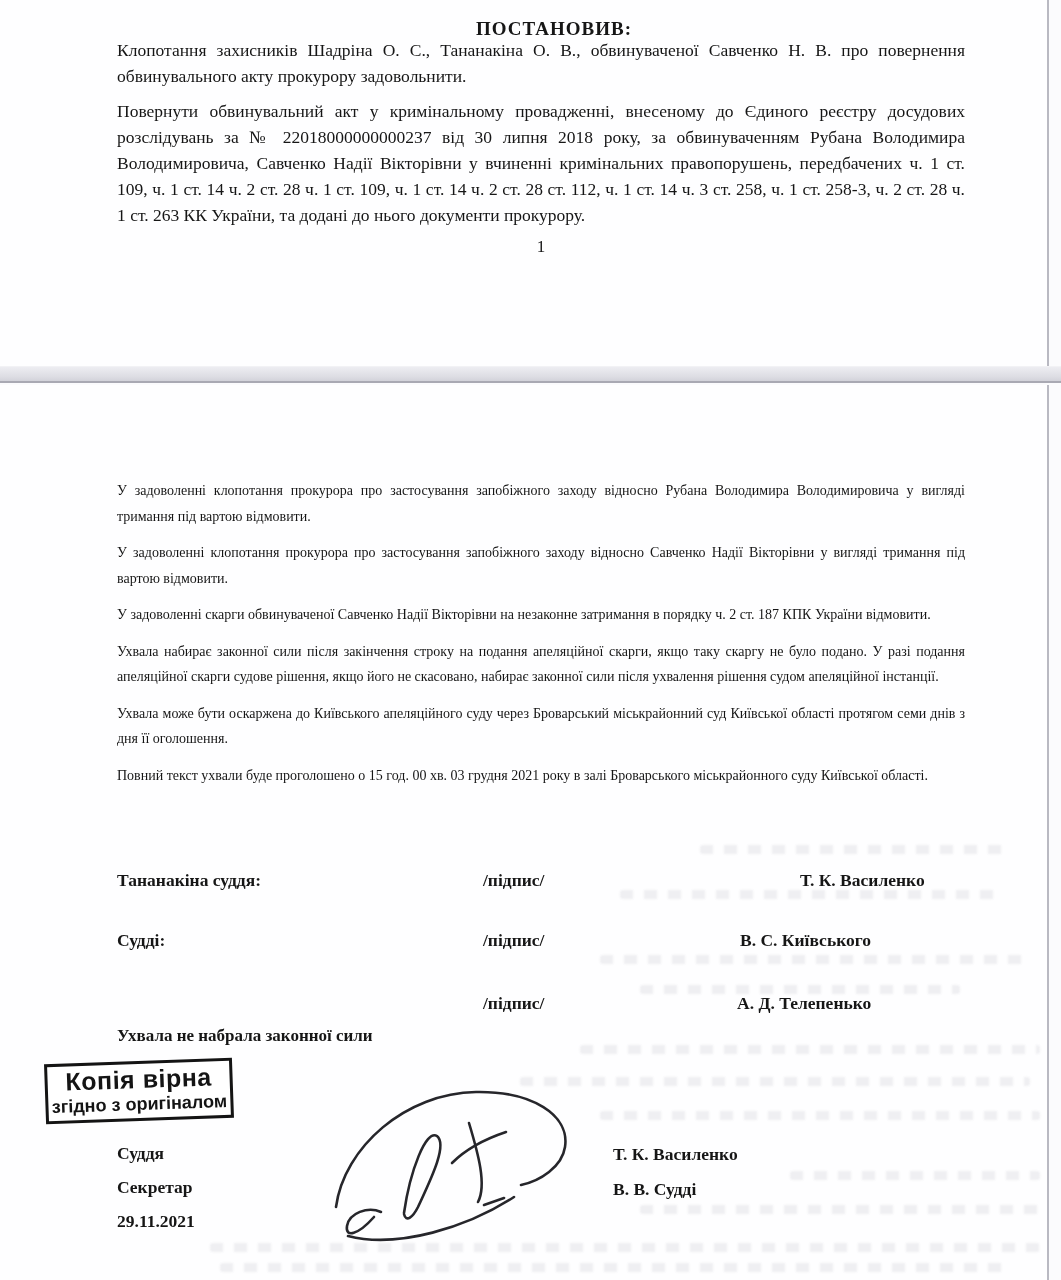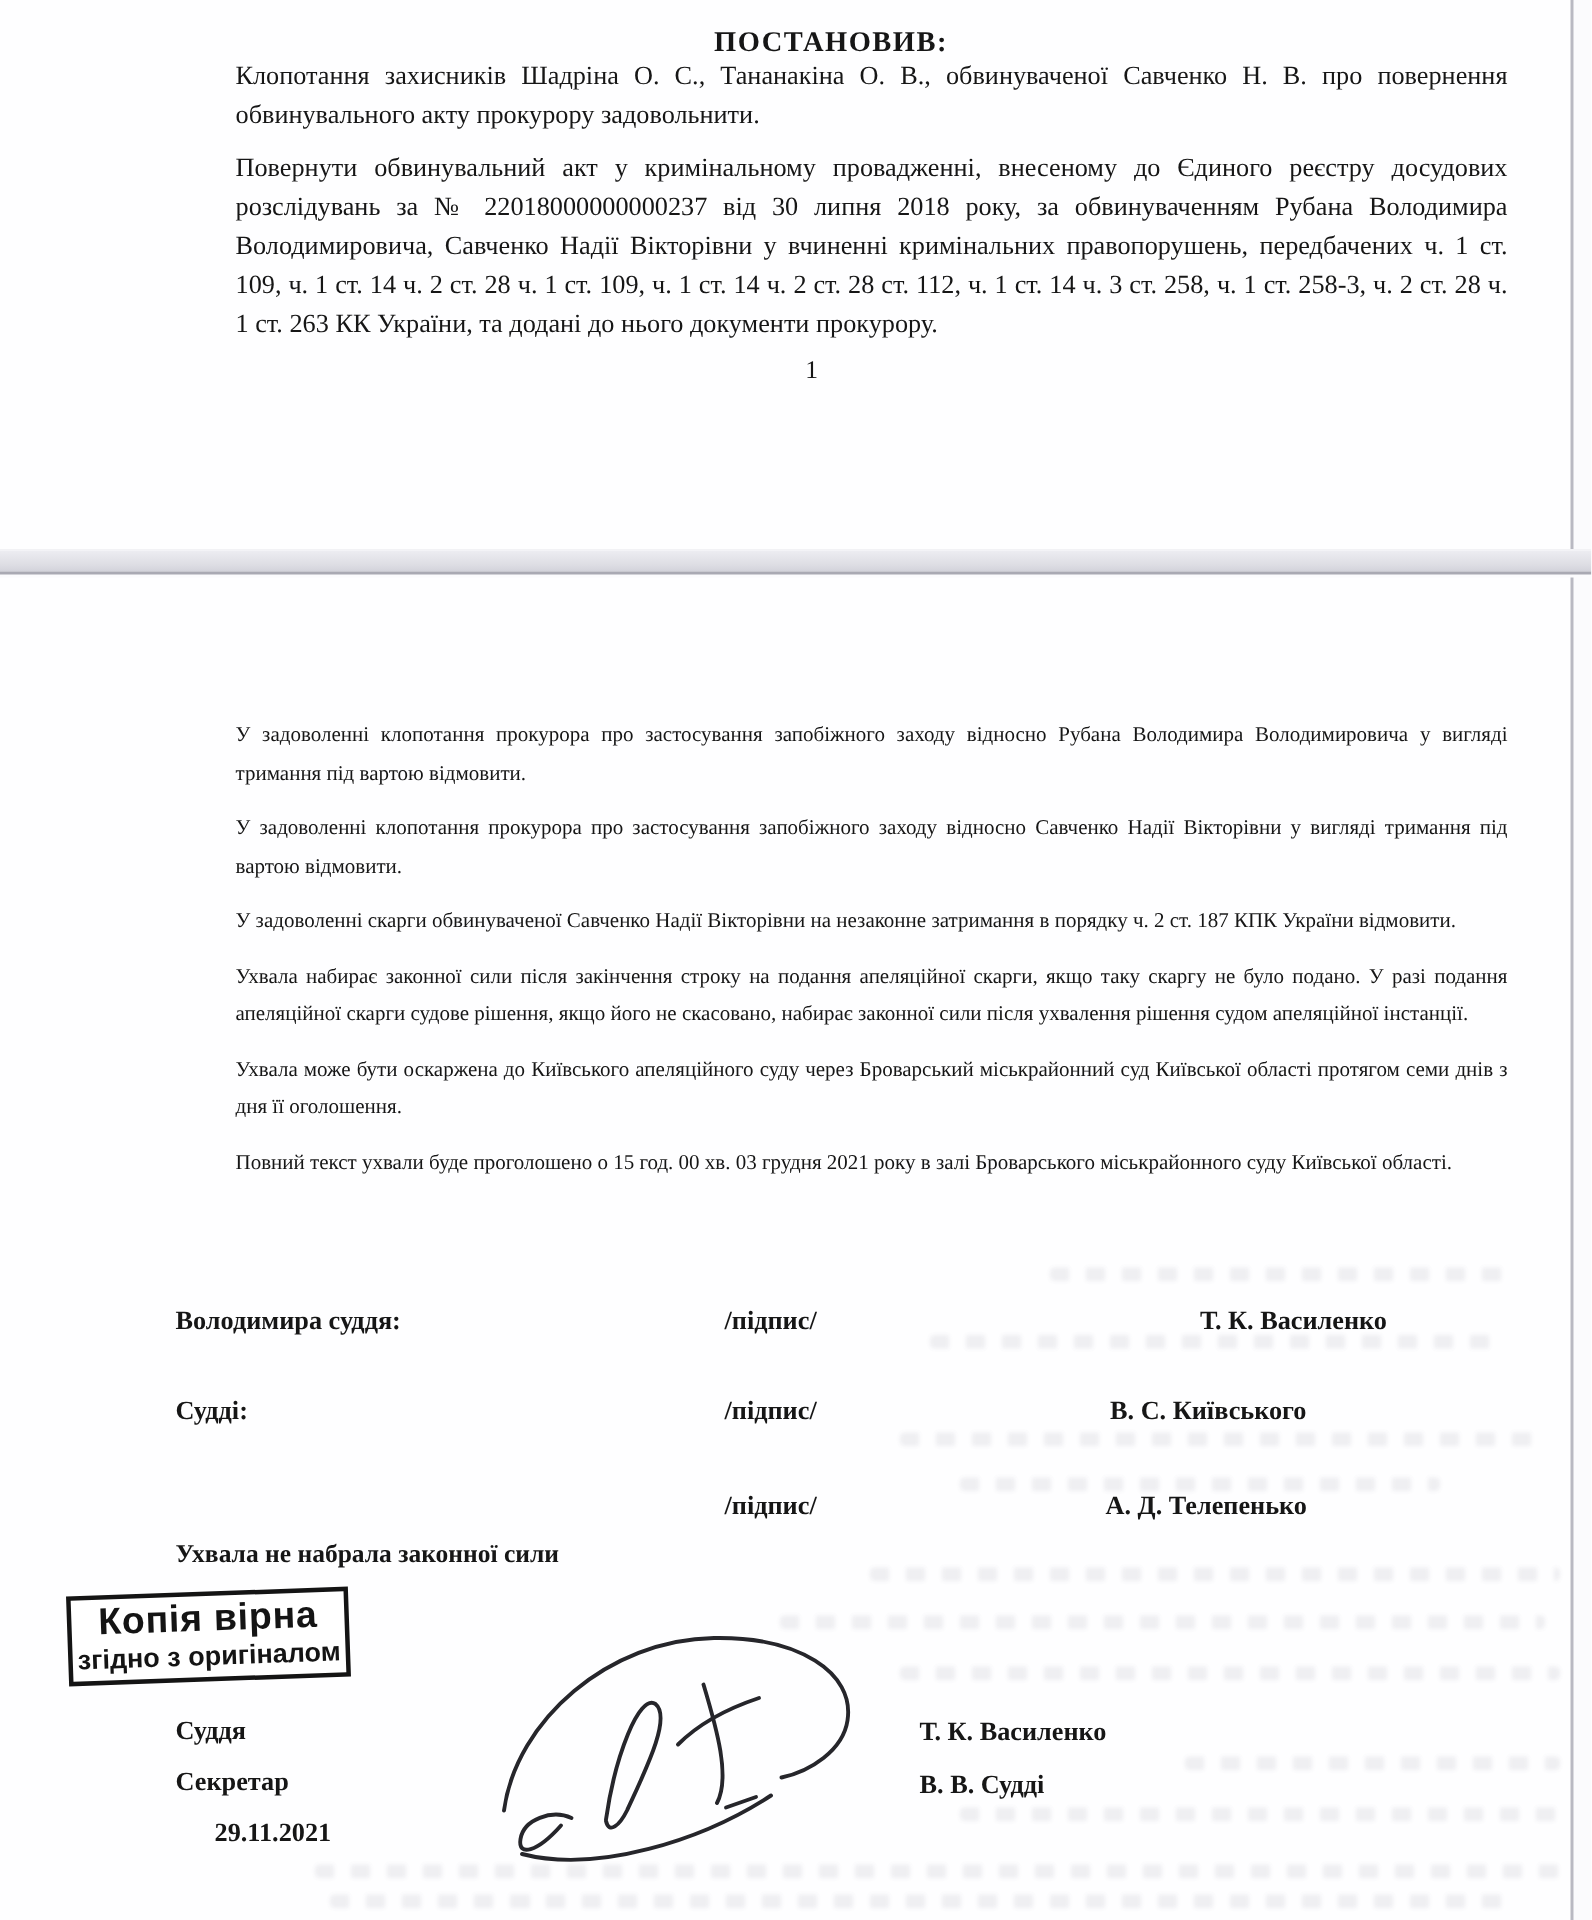--- a/index.html
+++ b/index.html
@@ -17,21 +17,21 @@
     position:absolute; top:366px; left:0; width:1061px; height:17px;
     background:linear-gradient(180deg,#ededf2 0%,#dddde3 70%,#d2d2da 100%);
     border-bottom:2px solid #a9a9b3; border-top:1px solid #f2f2f5;
   }
   .page-2 { top:385px; height:895px; }
 
   .doc-heading {
     position:absolute; top:6px; left:130px; width:848px;
     text-align:center; font-weight:bold; font-size:19px; letter-spacing:1px;margin-top:12px;
   }
-  .body-text { position:absolute; left:117px; width:848px; text-align:justify;margin-left:40px; }
+  .body-text { position:absolute; left:117px; width:848px; text-align:justify; }
   .body-1 { top:37px; font-size:17.5px; line-height:26px; }
   .body-1 p { margin-bottom:9px; }
   .body-2 { top:93px; font-size:14px; line-height:25.5px; }
   .body-2 p { margin-bottom:11px; }
   .page-number {
     position:absolute; top:237px; left:117px; width:848px;
     text-align:center; font-size:17px;
   }
 
   .sig-row {
@@ -56,21 +56,21 @@
     text-align:center; color:#141414;
     font-family:"Liberation Sans", sans-serif; font-weight:bold;
     padding-top:1px; background:rgba(255,255,255,0.6);
   }
   .stamp-line1 { font-size:25px; line-height:28px; letter-spacing:0.5px; }
   .stamp-line2 { font-size:18px; line-height:22px; font-weight:bold; }
 
   .cert-roles { position:absolute; left:117px; font-weight:bold; font-size:17.5px; }
   .cert-role-judge { top:758px; }
   .cert-role-secretary { top:792px; }
-  .cert-date { top:826px;margin-left:26px; }
+  .cert-date { top:826px; }
   .cert-names { position:absolute; left:613px; font-weight:bold; font-size:17.5px; }
   .cert-name-1 { top:759px; }
   .cert-name-2 { top:794px; }
 
   .signature-svg { position:absolute; left:318px; top:700px; }
 
   .ghost {
     position:absolute; height:9px; pointer-events:none;
     background:repeating-linear-gradient(90deg,
       rgba(96,96,118,0.13) 0px, rgba(96,96,118,0.13) 13px,
@@ -99,21 +99,21 @@
     <div class="body-text body-2">
       <p>У задоволенні клопотання прокурора про застосування запобіжного заходу відносно Рубана Володимира Володимировича у вигляді тримання під вартою відмовити.</p>
       <p>У задоволенні клопотання прокурора про застосування запобіжного заходу відносно Савченко Надії Вікторівни у вигляді тримання під вартою відмовити.</p>
       <p>У задоволенні скарги обвинуваченої Савченко Надії Вікторівни на незаконне затримання в порядку ч. 2 ст. 187 КПК України відмовити.</p>
       <p>Ухвала набирає законної сили після закінчення строку на подання апеляційної скарги, якщо таку скаргу не було подано. У разі подання апеляційної скарги судове рішення, якщо його не скасовано, набирає законної сили після ухвалення рішення судом апеляційної інстанції.</p>
       <p>Ухвала може бути оскаржена до Київського апеляційного суду через Броварський міськрайонний суд Київської області протягом семи днів з дня її оголошення.</p>
       <p>Повний текст ухвали буде проголошено о 15 год. 00 хв. 03 грудня 2021 року в залі Броварського міськрайонного суду Київської області.</p>
     </div>
 
     <div class="sig-row row-1">
-      <span class="sig-label">Володимира суддя:</span>
+      <span class="sig-label">Тананакіна суддя:</span>
       <span class="sig-sign">/підпис/</span>
       <span class="sig-name">Т. К. Василенко</span>
     </div>
     <div class="sig-row row-2">
       <span class="sig-label">Судді:</span>
       <span class="sig-sign">/підпис/</span>
       <span class="sig-name">В. С. Київського</span>
     </div>
     <div class="sig-row row-3">
       <span class="sig-label"></span>

